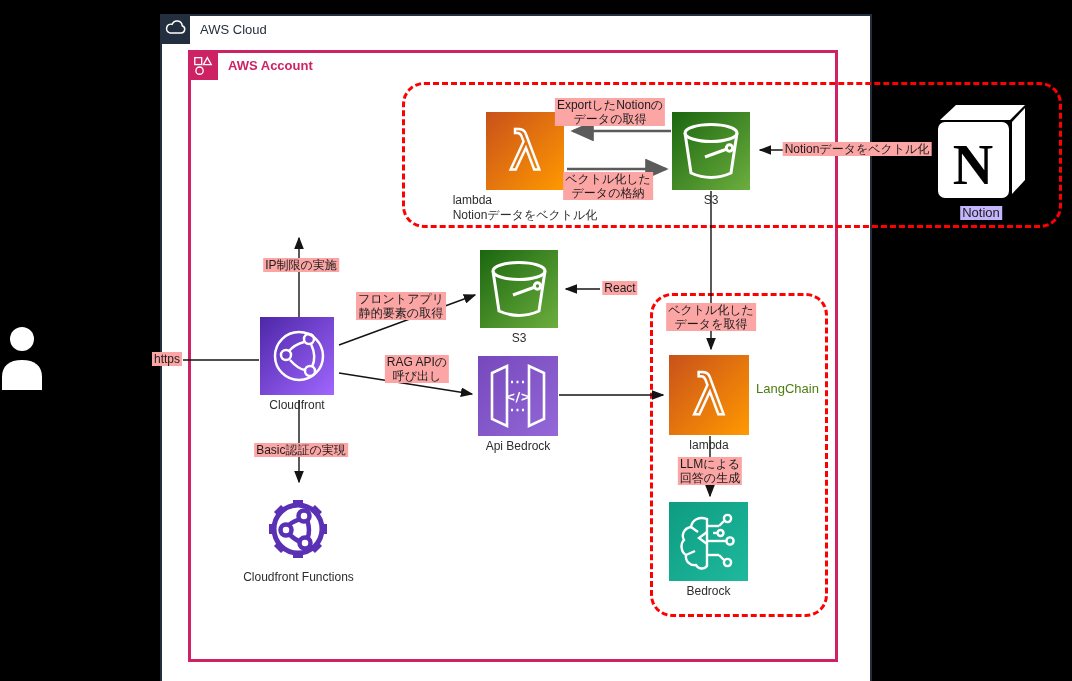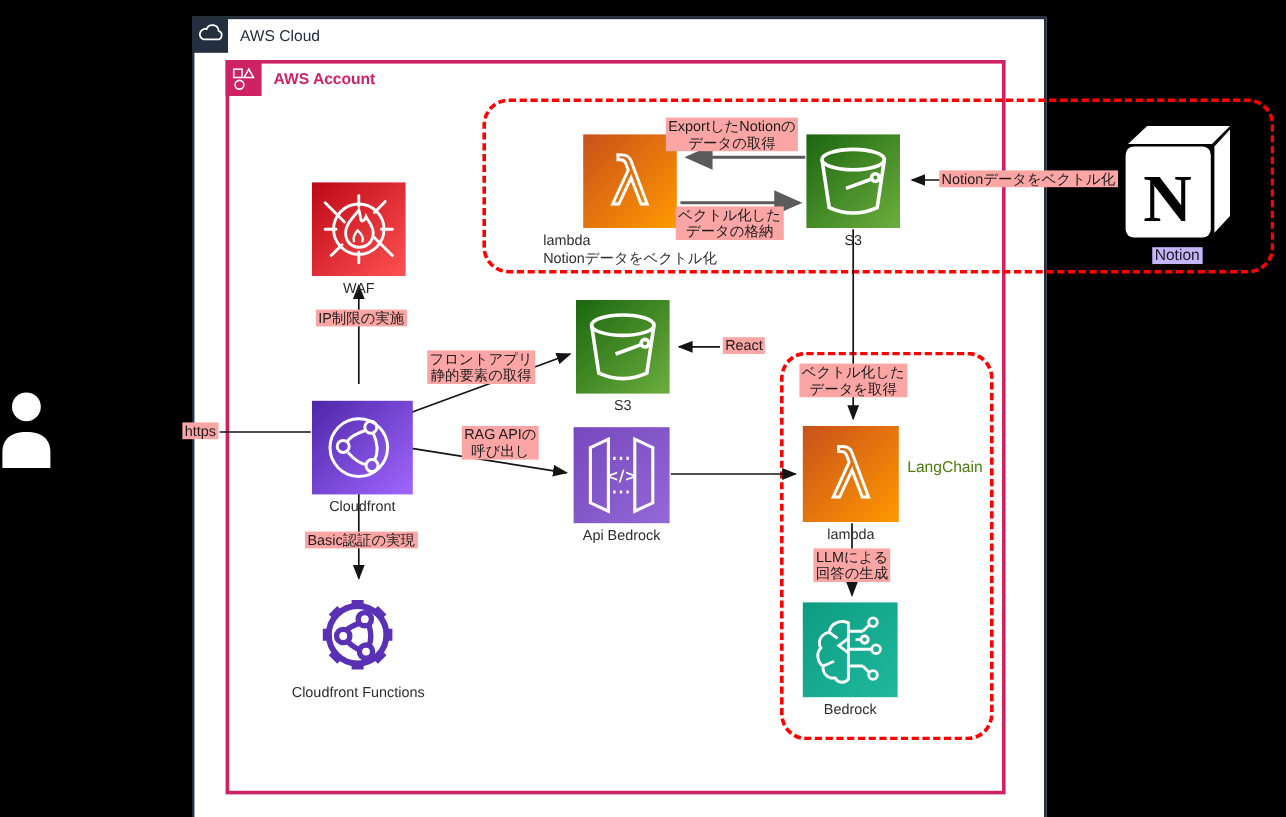--- a/index.html
+++ b/index.html
@@ -95,44 +95,22 @@
       </g>
     </svg>
   </div>
   <div id="account-title" class="abs">AWS Account</div>
 
   <svg class="abs" style="left:0;top:314px" width="44" height="66" viewBox="0 0 44 66">
     <circle cx="22" cy="13" r="12" fill="#fff"></circle>
     <path d="M2 64 V51 C2 40 9 34 22 34 C35 34 42 40 42 51 V64 Z" fill="#fff"></path>
   </svg>
 
-  <div class="node" style="left:260px;top:140px;width:78px;height:78px">
-    <div class="icon grad-waf">
-      <svg width="78" height="78" viewBox="0 0 78 78">
-        <g fill="none" stroke="#fff" stroke-width="2.4" stroke-linecap="round">
-          <circle cx="39" cy="39" r="21"></circle>
-          <line x1="39" y1="11" x2="39" y2="20"></line>
-            <line x1="39" y1="58" x2="39" y2="67"></line>
-          <line x1="11" y1="39" x2="20" y2="39"></line>
-            <line x1="58" y1="39" x2="67" y2="39"></line>
-          <line x1="11" y1="17" x2="27" y2="33"></line>
-            <line x1="51" y1="45" x2="67" y2="61"></line>
-          <line x1="61" y1="16" x2="52" y2="25"></line>
-            <line x1="16" y1="61" x2="25" y2="52"></line>
-          <path d="M39 23 C 35 29, 28 34, 28 42 C 28 49.5, 33 54, 39 54 C 46 54, 51 49.5, 51 42 C 51 36.5, 47 32.5, 45 28.5 C 44 31.5, 42 33, 41 31.8 C 40 29, 40 25.5, 39 23 Z"></path>
-          <path d="M35 49 C 33.5 45.5, 36 42.5, 38 40 C 41 42.8, 43.5 45.5, 42 49" stroke-width="2"></path>
-        </g>
-      </svg>
-    </div>
-    <div class="nlabels">
-        <div class="nlabel">WAF</div>
-      </div>
-  </div>
-
-  <div class="node" style="left:260px;top:322px;width:84px;height:78px">
+
+  <div class="node" style="left:260px;top:305px;width:74px;height:78px">
     <div class="icon grad-cf">
       <svg width="78" height="78" viewBox="0 0 78 78">
         <g fill="none" stroke="#fff" stroke-width="2.5">
           <circle cx="39" cy="39" r="24"></circle>
           <circle cx="49" cy="22" r="5"></circle>
             <circle cx="26" cy="38" r="5"></circle>
             <circle cx="50" cy="54" r="5"></circle>
           <path d="M44 25 Q 34 28 29 34"></path>
           <path d="M30 43 Q 38 52 45 53"></path>
           <path d="M51 27 Q 57 40 52 50"></path>

